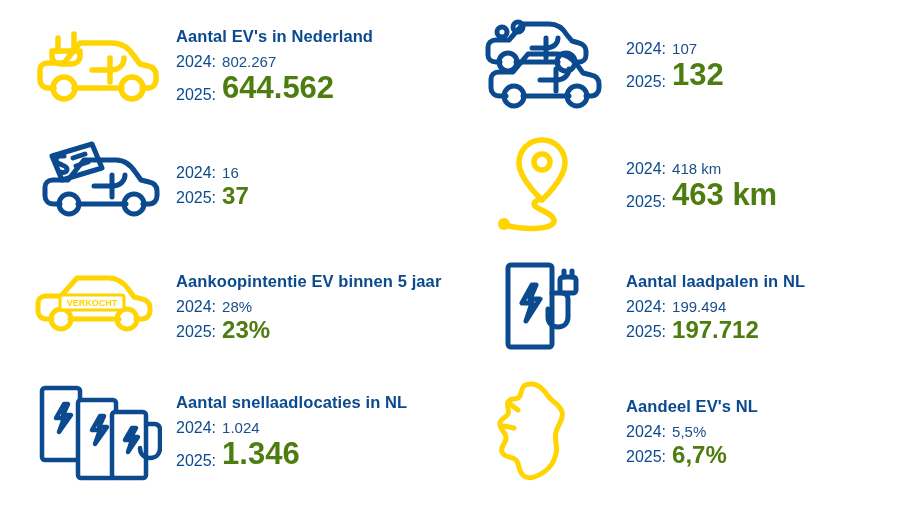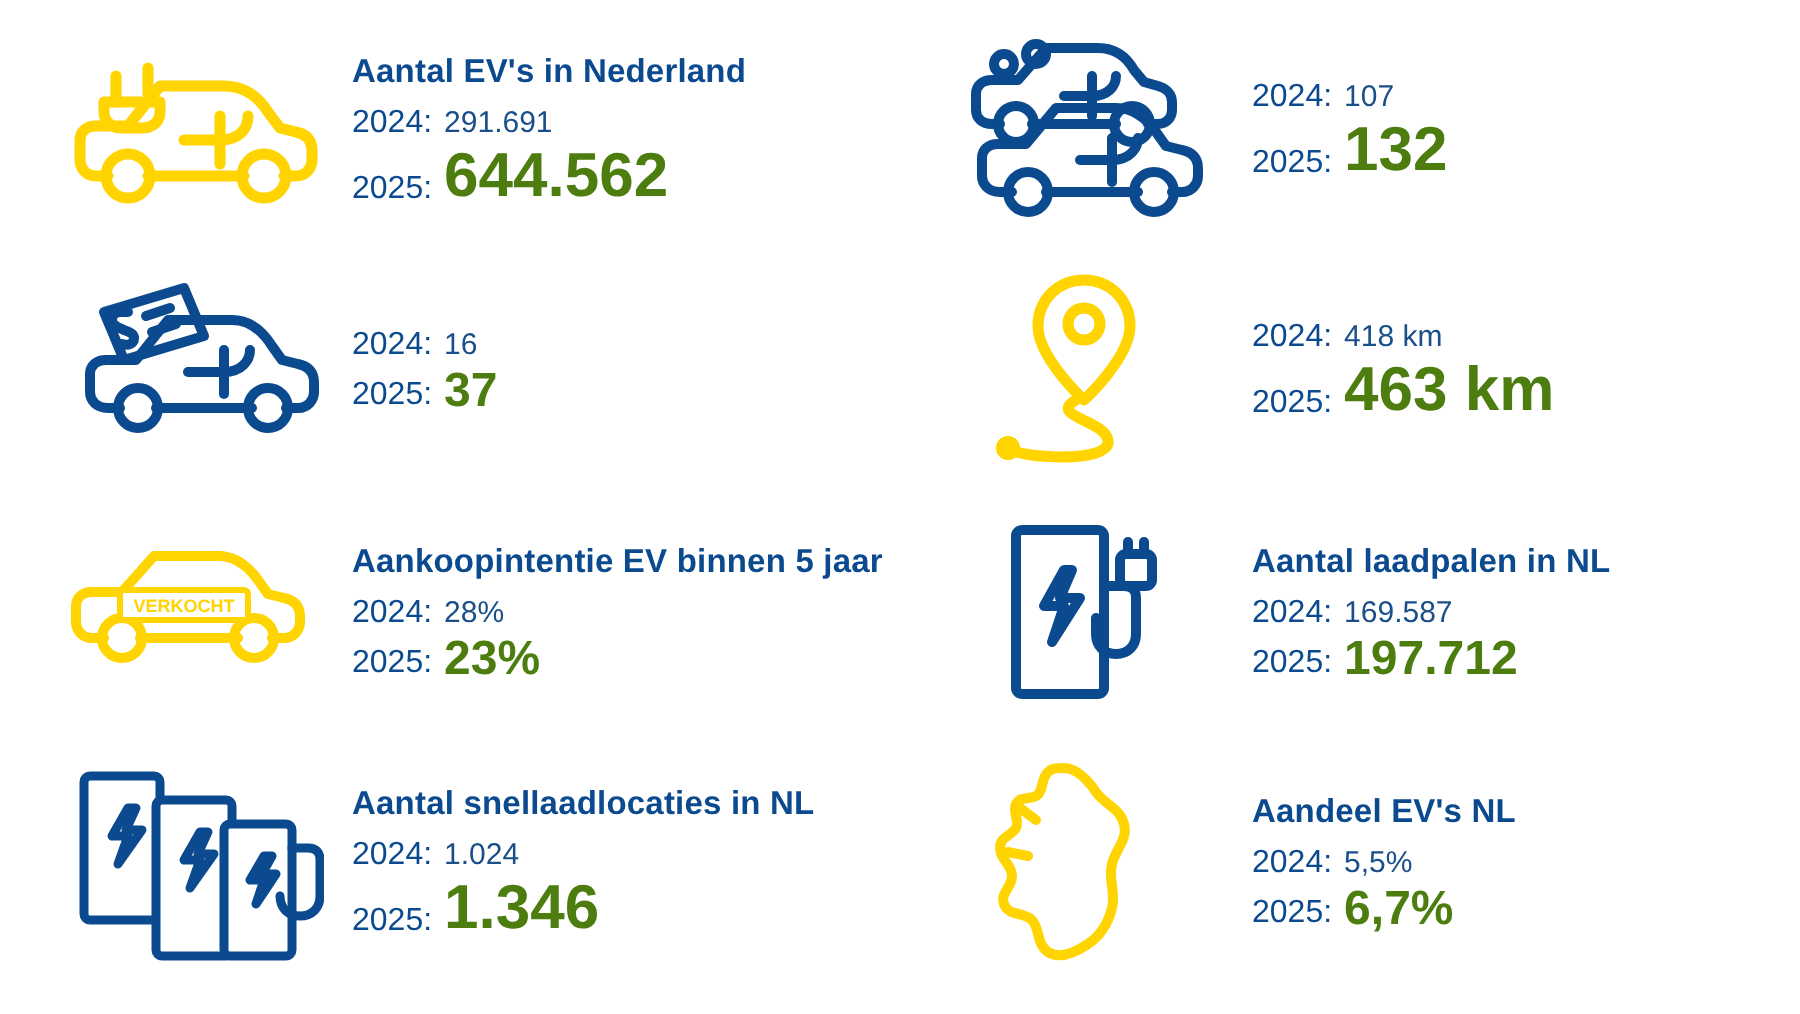--- a/index.html
+++ b/index.html
@@ -113,21 +113,21 @@
             <path d="M62 52 L80 52"></path>
             <path d="M80 40 L80 64"></path>
             <path d="M80 52 C90 52 94 46 94 40"></path>
           </g>
         </svg>
       </div>
       <div class="txt">
         <div class="stat-title">Aantal EV's in Nederland</div>
         <div class="row-prev">
           <span class="yr">2024:</span>
-          <span class="val-prev">291.691</span>
+          <span class="val-prev">802.267</span>
         </div>
         <div class="row-cur">
           <span class="yr">2025:</span>
           <span class="val-cur">644.562</span>
         </div>
       </div>
     </div>
 
     <div class="cell sz-lg">
       <div class="icon-wrap">
@@ -255,21 +255,21 @@
             <rect x="80" y="20" width="16" height="16" rx="3"></rect>
             <path d="M84 14 L84 20"></path>
             <path d="M92 14 L92 20"></path>
           </g>
         </svg>
       </div>
       <div class="txt">
         <div class="stat-title">Aantal laadpalen in NL</div>
         <div class="row-prev">
           <span class="yr">2024:</span>
-          <span class="val-prev">169.587</span>
+          <span class="val-prev">199.494</span>
         </div>
         <div class="row-cur">
           <span class="yr">2025:</span>
           <span class="val-cur">197.712</span>
         </div>
       </div>
     </div>
 
     <div class="cell sz-lg">
       <div class="icon-wrap">

